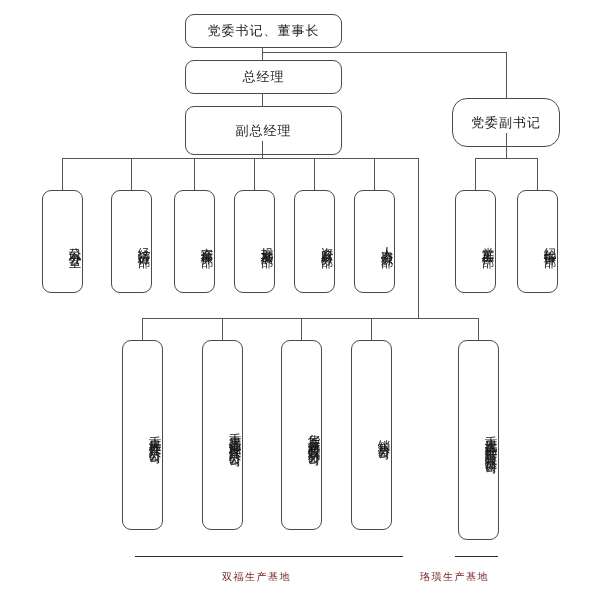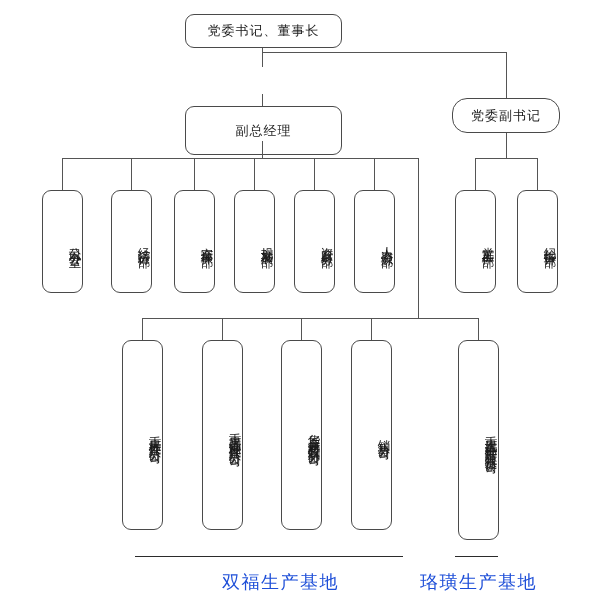--- a/index.html
+++ b/index.html
@@ -56,48 +56,51 @@
   }
   .hline { height: 1px; }
   .vline { width: 1px; }
   .base-rule {
     position: absolute;
     height: 1px;
     background: #2b2b2b;
   }
   .base-label {
     position: absolute;
-    font-size: 18px;
+    font-size: 10px;
     letter-spacing: 1.5px;
     white-space: nowrap;
-    color: #1d4ed8;
+    color: #7f1d1d;
   }
 </style>
 </head>
 <body>
 
 <div id="chart-root">
 
   <div class="node horiz" style="left:185px; top:14px; width:157px; height:34px;">
     <span>党委书记、董事长</span>
   </div>
 
   <div class="connector vline" style="left:262px; top:48px; height:19px;"></div>
 
   <div class="connector hline" style="left:262px; top:52px; width:245px;"></div>
   <div class="connector vline" style="left:506px; top:52px; height:46px;"></div>
 
+  <div class="node horiz" style="left:185px; top:60px; width:157px; height:34px;">
+    <span>总经理</span>
+  </div>
 
   <div class="connector vline" style="left:262px; top:94px; height:12px;"></div>
 
   <div class="node horiz" style="left:185px; top:106px; width:157px; height:49px;">
     <span>副总经理</span>
   </div>
 
-  <div class="node horiz" style="left:452px; top:98px; width:108px; height:35px;border-radius:15px;">
+  <div class="node horiz" style="left:452px; top:98px; width:108px; height:49px;border-radius:15px;">
     <span>党委副书记</span>
   </div>
 
   <div class="connector vline" style="left:262px; top:141px; height:18px;"></div>
 
   <div class="connector hline" style="left:62px; top:158px; width:357px;"></div>
 
   <div class="connector vline" style="left:62px;  top:158px; height:32px;"></div>
   <div class="connector vline" style="left:131px; top:158px; height:32px;"></div>
   <div class="connector vline" style="left:194px; top:158px; height:32px;"></div>

